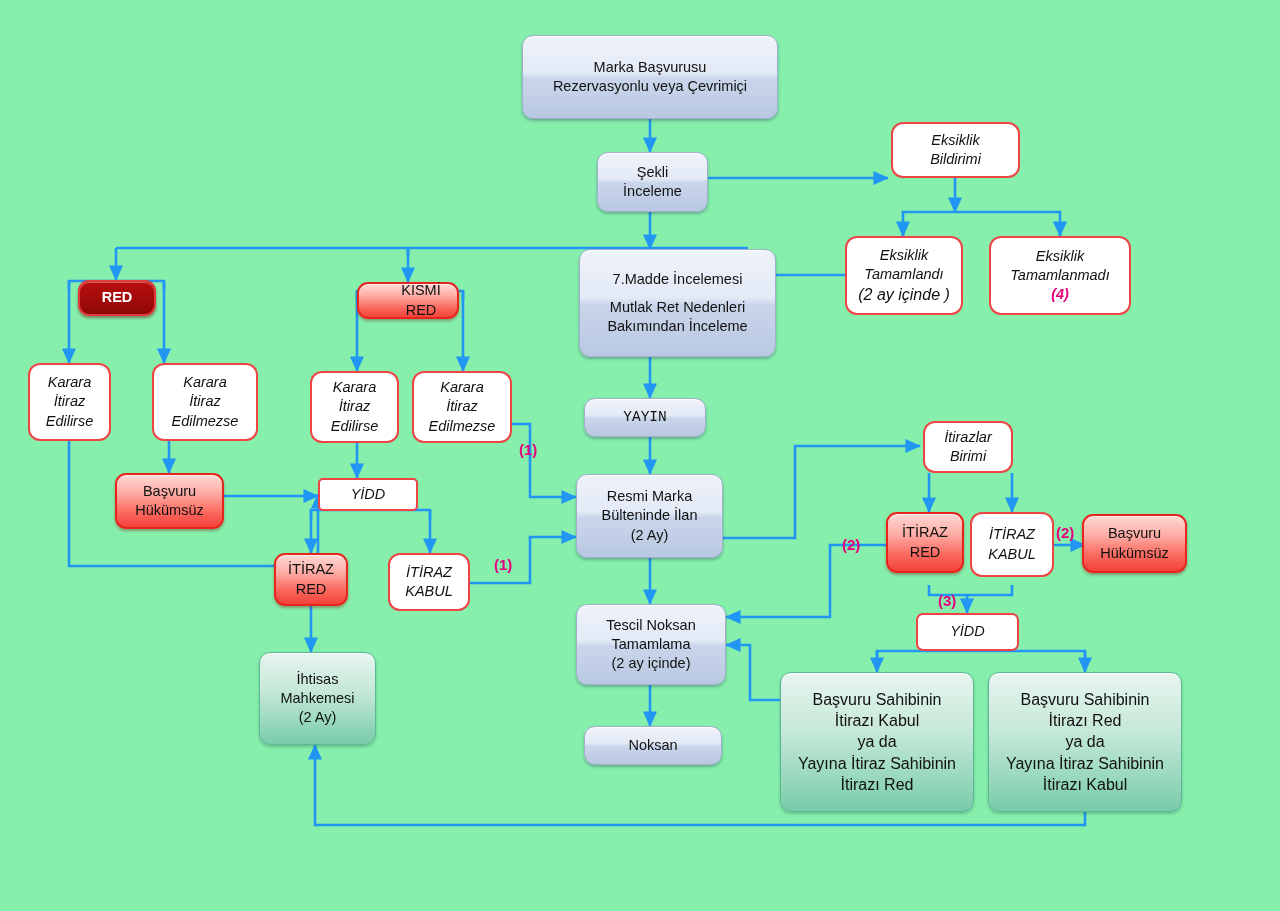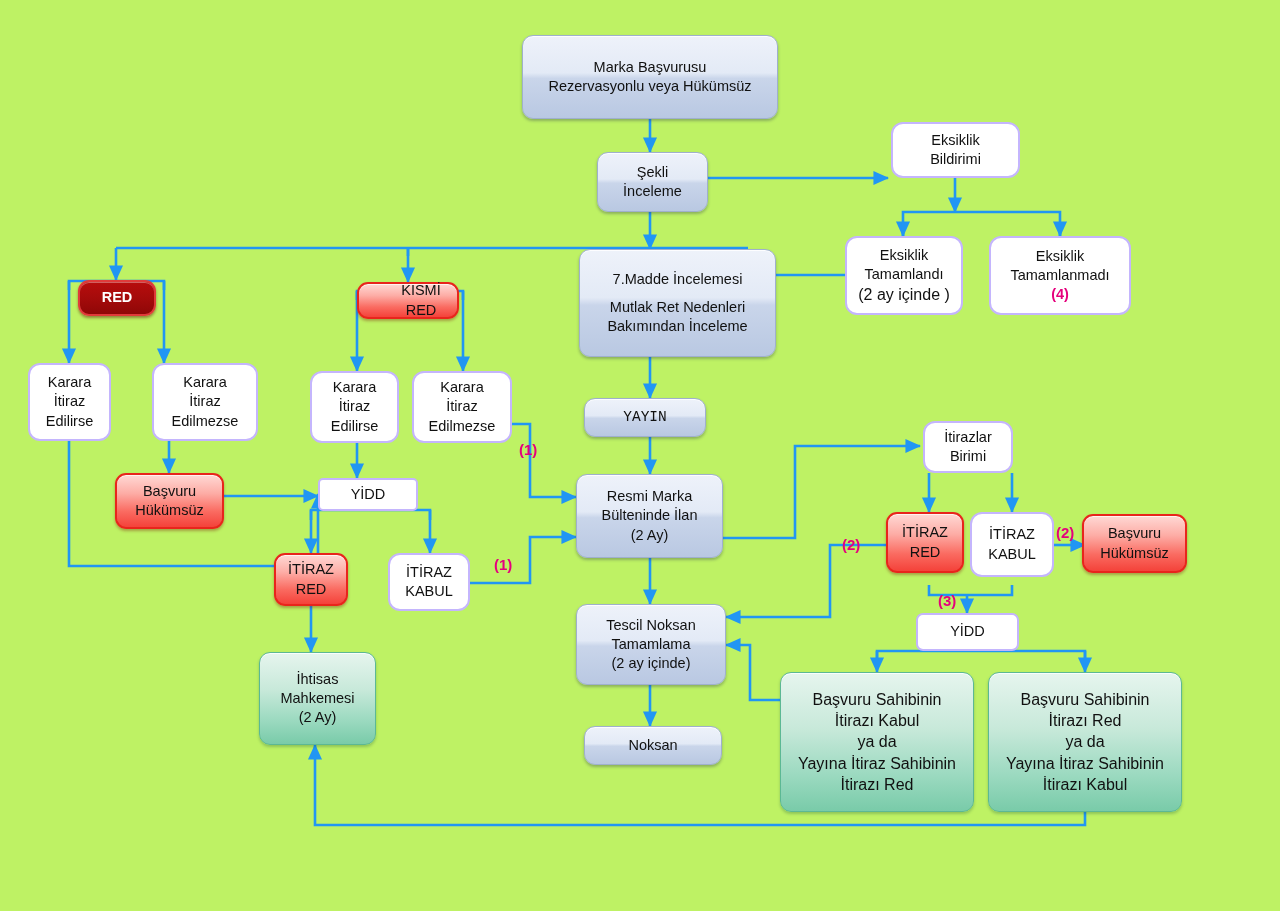--- a/index.html
+++ b/index.html
@@ -1,32 +1,32 @@
 <!DOCTYPE html>
 <html><head>
 <meta charset="utf-8">
 <style>
   html,body{margin:0;padding:0;background:#ffffff;}
   body{font-family:"Liberation Sans","DejaVu Sans",sans-serif;}
-  #stage{position:relative;width:1280px;height:911px;background:#bef264;overflow:hidden;}
+  #stage{position:relative;width:1280px;height:911px;background:#86efac;overflow:hidden;}
   svg#wires{position:absolute;left:0;top:0;width:1280px;height:911px;pointer-events:none;}
 
   .node{position:absolute;box-sizing:border-box;display:flex;align-items:center;
         justify-content:center;text-align:center;line-height:1.32;color:#111;
         font-size:14.5px;border-radius:11px;z-index:3;}
   .node .txt{width:100%;padding:2px 4px;}
 
   
   .n-blue{
     background:linear-gradient(to bottom,#eef2fa 0%,#e3eaf6 45%,#c9d5ea 52%,#b9c8e2 100%);
     border:1px solid #9fb0cd;
     box-shadow:0 2px 3px rgba(40,50,80,.33), inset 0 1px 0 rgba(255,255,255,.85);
   }
   
-  .n-white{background:#ffffff;border:2px solid #c4b5fd;border-radius:12px;}
+  .n-white{background:#ffffff;border:2px solid #ef4444;border-radius:12px;font-style:italic;}
   
   .n-dred{
     background:linear-gradient(to bottom,#b70d0d 0%,#a50b0b 50%,#8f0707 100%);
     border:2px solid #e03a3a;color:#fff;font-weight:bold;
     box-shadow:0 2px 3px rgba(90,0,0,.45), inset 0 1px 0 rgba(255,255,255,.35);
   }
   
   .n-red{
     background:linear-gradient(to bottom,#ffd8d4 0%,#fdada6 35%,#fa6b61 70%,#f4423a 100%);
     border:2px solid #e8251c;color:#111;
@@ -130,21 +130,21 @@
       <path d="M357,510 L311,510 L311,520 M357,510 L430,510 L430,520"></path>
       <path d="M967,595 L929,595 L929,585 M967,595 L1012,595 L1012,585"></path>
       <path d="M967,651 L877,651 L877,661 M967,651 L1085,651 L1085,661"></path>
       <path d="M748,248 L116,248 M408,248 L408,256"></path>
     </g>
   </svg>
 
   <div class="node n-blue" style="left:522px;top:35px;width:256px;height:84px;">
     <div class="txt">
       <div>Marka Başvurusu</div>
-      <div>Rezervasyonlu veya Hükümsüz</div>
+      <div>Rezervasyonlu veya Çevrimiçi</div>
     </div>
   </div>
 
   <div class="node n-blue" style="left:597px;top:152px;width:111px;height:60px;">
     <div class="txt">
       <div>Şekli</div>
       <div>İnceleme</div>
     </div>
   </div>
 

